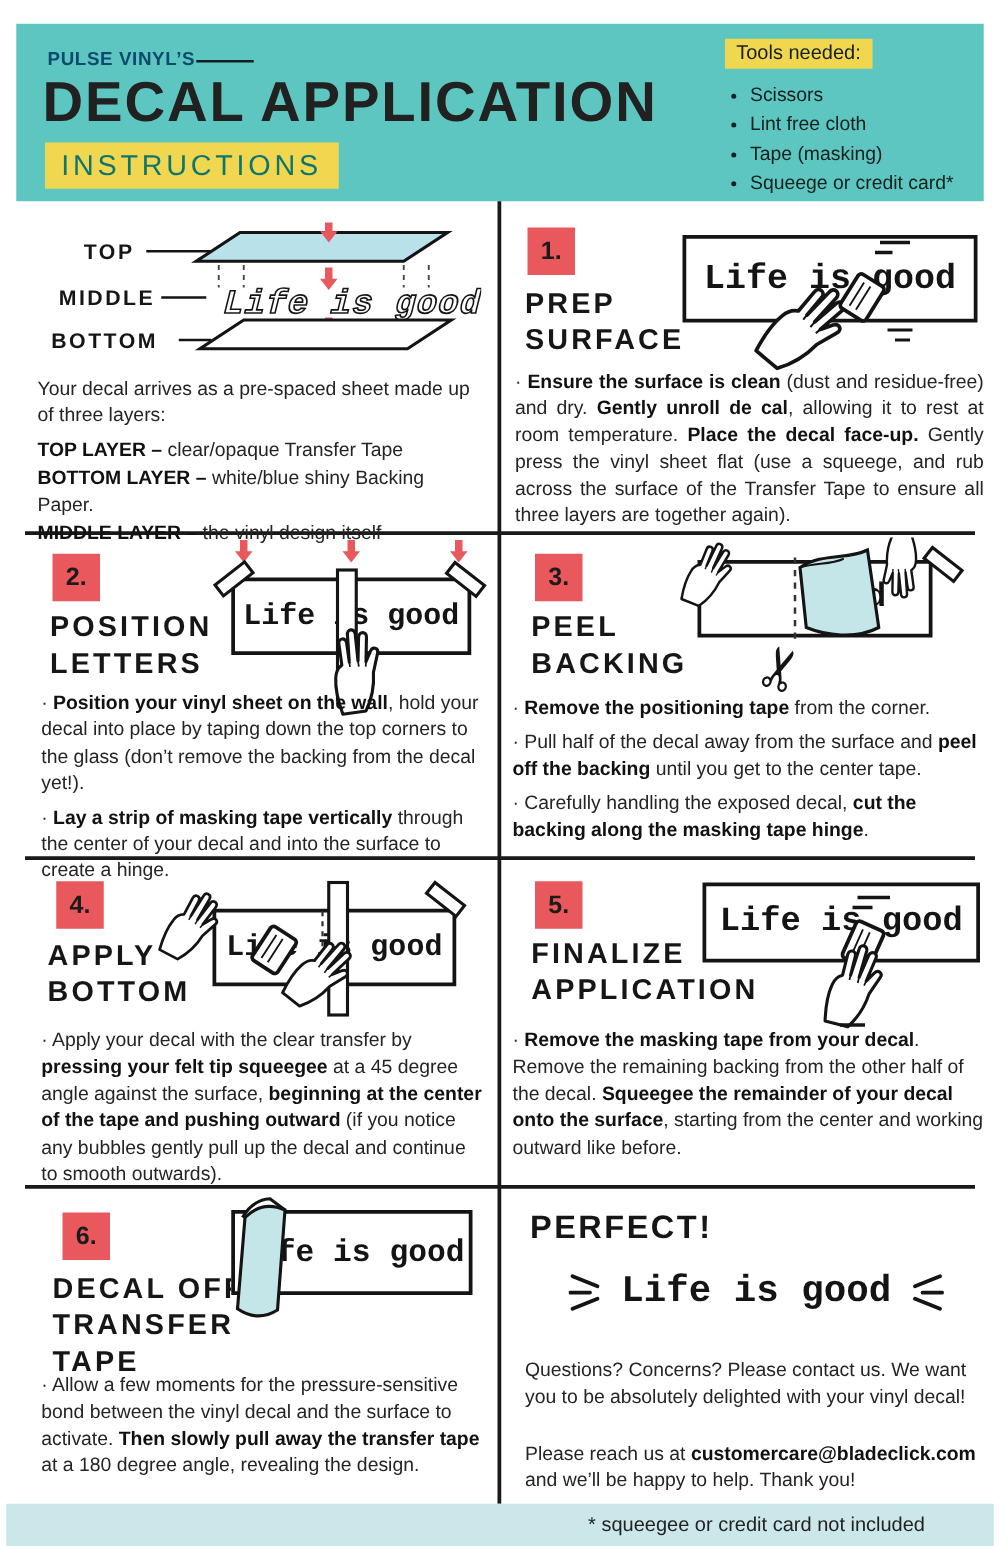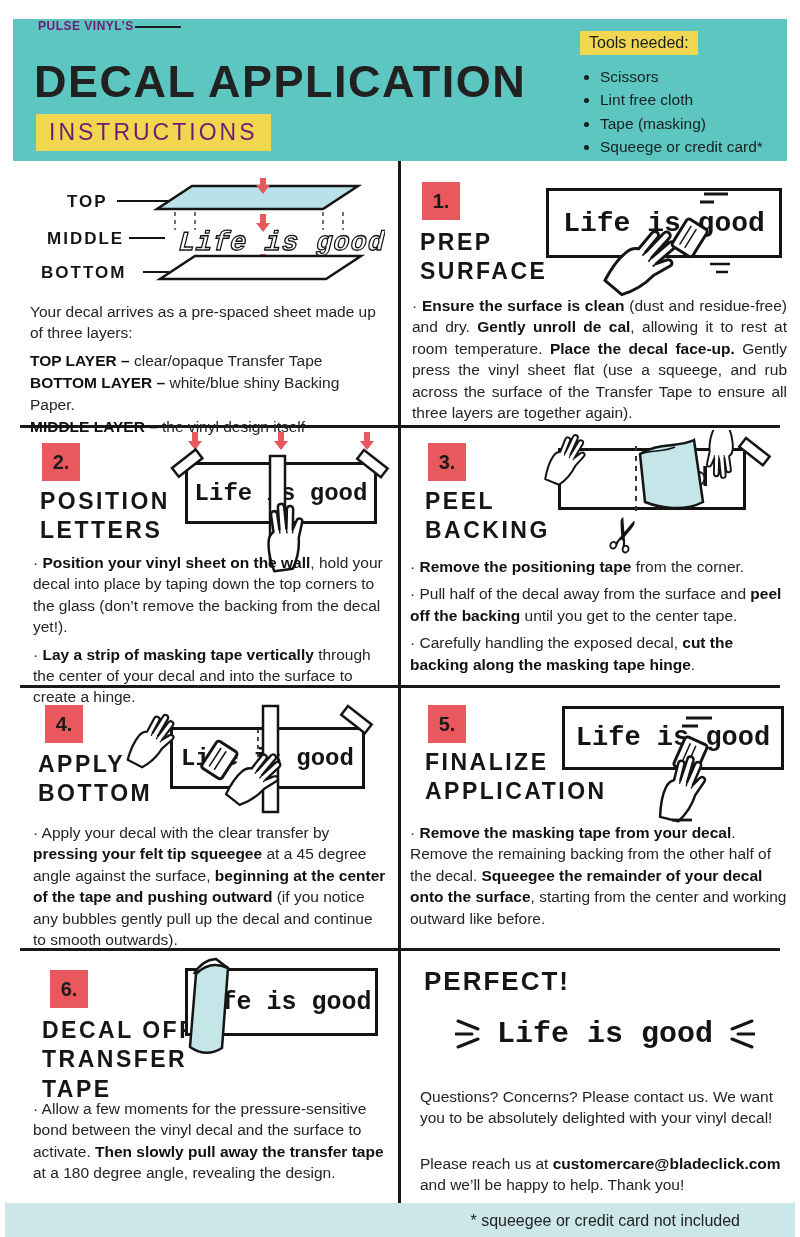--- a/index.html
+++ b/index.html
@@ -5,24 +5,24 @@
   :root{
     --teal:#5ec6c0; --yellow:#f1d750; --red:#e8585c;
     --pale:#c5e6e9; --footer:#cbe7e9; --ink:#1d1d1b;
   }
   *{box-sizing:border-box;margin:0;padding:0}
   body{background:#fff;font-family:"Liberation Sans",sans-serif;color:var(--ink)}
   .page{position:relative;width:800px;height:1237px;background:#fff;overflow:hidden}
 
   
   .hdr{position:absolute;left:13px;top:19px;width:774px;height:142px;background:var(--teal)}
-  .brand{position:absolute;left:25px;top:0;font-size:12px;font-weight:bold;letter-spacing:.5px;color:#701a75}
+  .brand{position:absolute;left:25px;top:20px;font-size:15px;font-weight:bold;letter-spacing:.5px;color:#0c4a6e}
   .brand-line{display:inline-block;width:46px;height:2px;background:#14201f;margin-left:1px;vertical-align:2px}
   .big-title{position:absolute;left:21px;top:37px;font-size:45px;font-weight:800;letter-spacing:1.5px;color:#212121;white-space:nowrap}
-  .subtitle{position:absolute;left:23px;top:95px;background:var(--yellow);padding:5px 13px;font-size:23px;font-weight:500;letter-spacing:3px;color:#701a75}
+  .subtitle{position:absolute;left:23px;top:95px;background:var(--yellow);padding:5px 13px;font-size:23px;font-weight:500;letter-spacing:3px;color:#0f766e}
   .tools{position:absolute;left:567px;top:12px;width:215px}
   .tools-title{display:inline-block;background:var(--yellow);padding:3px 9px;font-size:16px;color:#15201f}
   .tools ul{margin:10px 0 0 20px;font-size:15.5px;line-height:1.5;color:#15201f}
 
   
   .vdiv{position:absolute;left:398px;top:161px;width:2.5px;height:1042px;background:#191919}
   .hdiv{position:absolute;left:20px;width:760px;height:2.5px;background:#191919}
 
   
   .numbox{position:absolute;width:38px;height:38px;background:var(--red);display:flex;align-items:center;justify-content:center;font-size:20px;font-weight:bold;color:#1b1b1b}

